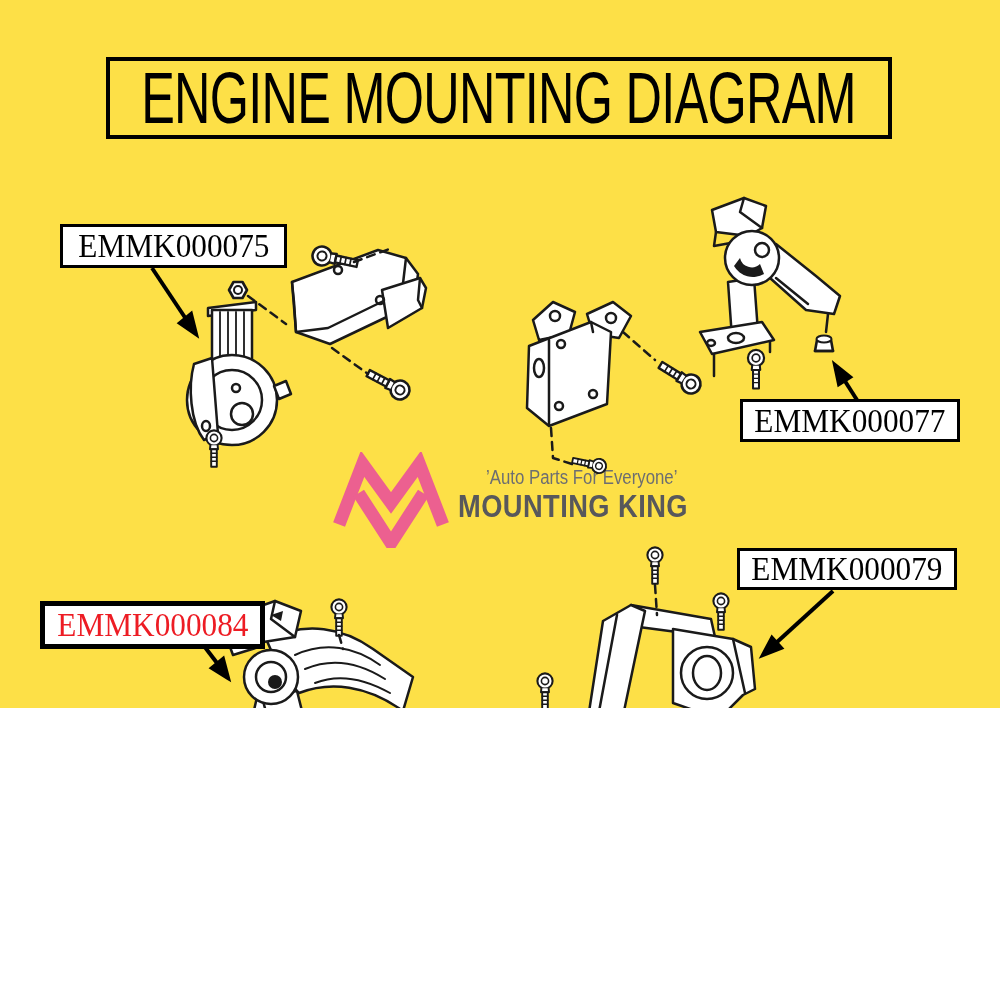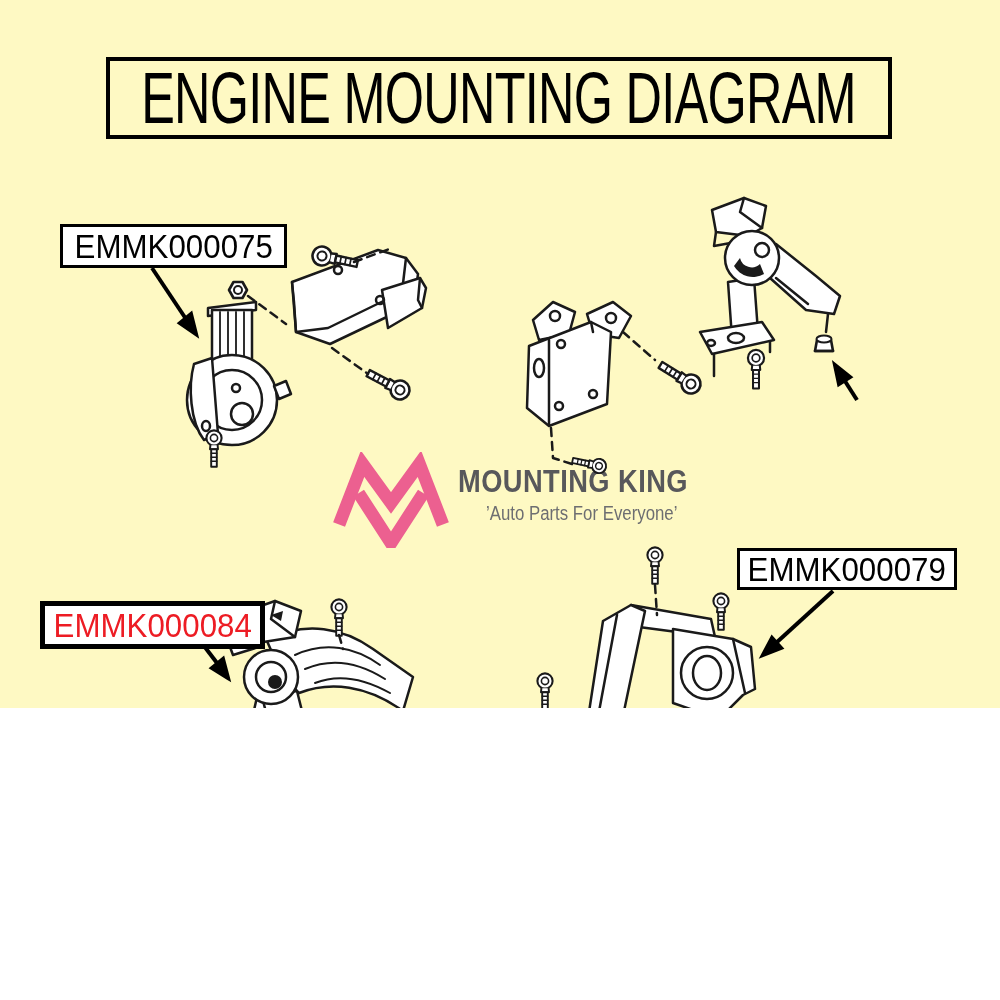--- a/index.html
+++ b/index.html
@@ -1,36 +1,37 @@
 <!DOCTYPE html>
 <html><head>
 <meta charset="utf-8">
 <style>
   html,body { margin:0; padding:0; background:#ffffff; }
   .canvas {
-    position:relative; width:1000px; height:708px; background:#fef9c3;
+    position:relative; width:1000px; height:708px; background:#fde047;
     font-family:"Liberation Sans", sans-serif; overflow:hidden;
   }
 
   
   .title-box {
     position:absolute; left:106px; top:57px; width:778px; height:74px;
     border:4px solid #000; display:flex; align-items:center; justify-content:center;
     z-index:4;
   }
   .title-box span {
     display:inline-block; font-size:72px; font-weight:500; color:#000;
     white-space:nowrap; transform:scaleX(0.70); letter-spacing:-1px;
   }
 
   
   .part-label {
     position:absolute; border:3px solid #000; background:#fff;
     display:flex; align-items:center; justify-content:center;
     z-index:4;
+    font-family:Liberation Serif, serif;
   }
   .part-label span {
     display:inline-block; font-size:34px; color:#000; white-space:nowrap;
     transform:scaleX(0.92);
   }
   .label-075 { left:60px;  top:224px; width:221px; height:38px; }
   .label-077 { left:740px; top:399px; width:214px; height:37px; }
   .label-084 { left:40px;  top:557px; width:215px; height:38px; border-width:5px;margin-top:44px; }
   .label-084 span { color:#ed1c24; }
   .label-079 { left:737px; top:548px; width:214px; height:36px;align-items:center; }
@@ -83,22 +84,22 @@
   </div>
 
   <div class="logo">
     <svg class="logo-mark" viewBox="0 0 122 98">
       <g fill="none" stroke="#ec6090" stroke-width="13" stroke-linejoin="miter" stroke-linecap="butt">
         <path d="M8,74 L32,12 L61,52 L90,12 L114,74"></path>
         <path d="M28,42 L61,93 L94,42"></path>
       </g>
     </svg>
     <div class="logo-text">
+      <div><span class="logo-tagline">’Auto Parts For Everyone’</span></div>
       <div><span class="logo-name">MOUNTING KING</span></div>
-      <div><span class="logo-tagline">’Auto Parts For Everyone’</span></div>
     </div>
   </div>
 
   <svg class="drawing" style="left:180px; top:238px;" width="260" height="240" viewBox="0 0 260 240">
     <g stroke="#1a1a1a" stroke-width="2.5" fill="none" stroke-linejoin="round" stroke-linecap="round">
 
       <path d="M112,44 L198,12 L226,20 L238,36 L234,66 L150,106 L116,94 Z" fill="#fff"></path>
       <path d="M226,20 L222,54 L234,66 M222,54 L148,90 M116,94 L148,90 M112,44 L114,64 L116,94"></path>
       <path d="M202,52 L240,40 L246,50 L242,70 L208,90 Z" fill="#fff"></path>
       <path d="M240,40 L238,62 L242,70"></path>
@@ -267,20 +268,23 @@
       <g>
         <line x1="833" y1="591" x2="776" y2="643"></line>
         <polygon points="763,655 772,638 781,648"></polygon>
       </g>
     </g>
   </svg>
 
   <div class="part-label label-075">
     <span>EMMK000075</span>
   </div>
+  <div class="part-label label-077">
+    <span>EMMK000077</span>
+  </div>
   <div class="part-label label-084">
     <span>EMMK000084</span>
   </div>
   <div class="part-label label-079">
     <span>EMMK000079</span>
   </div>
 
 </div>
 
 </body></html>

